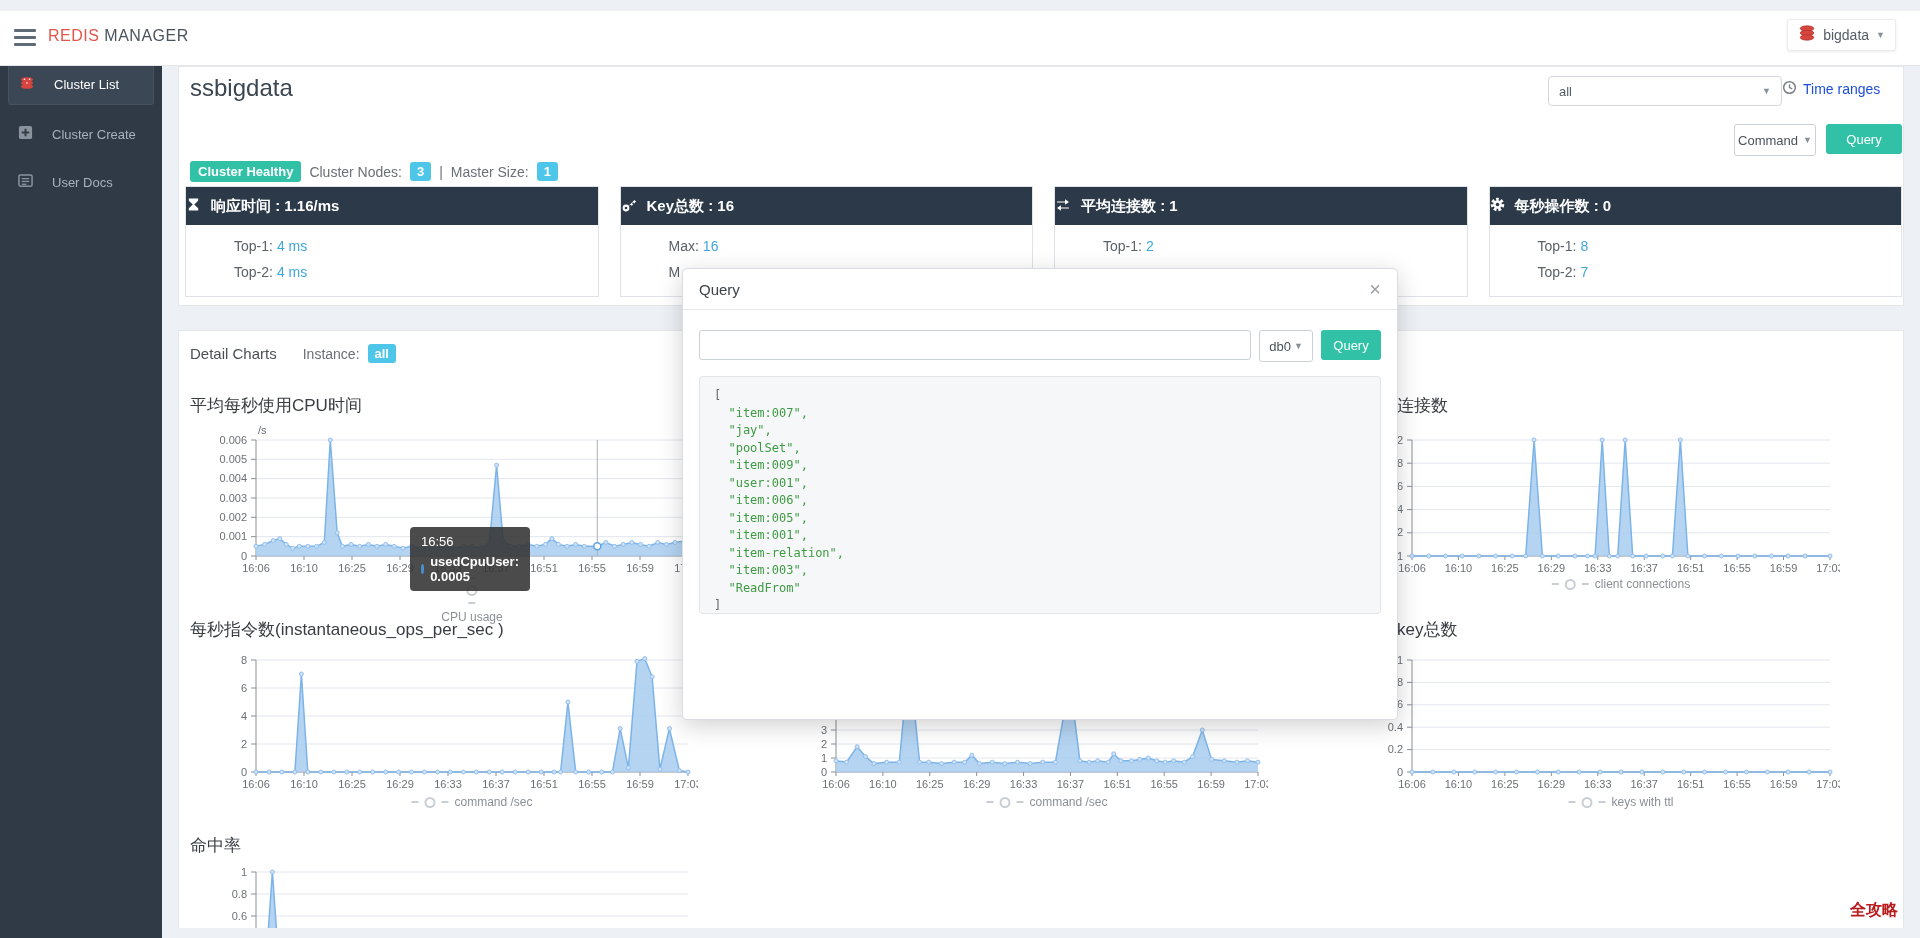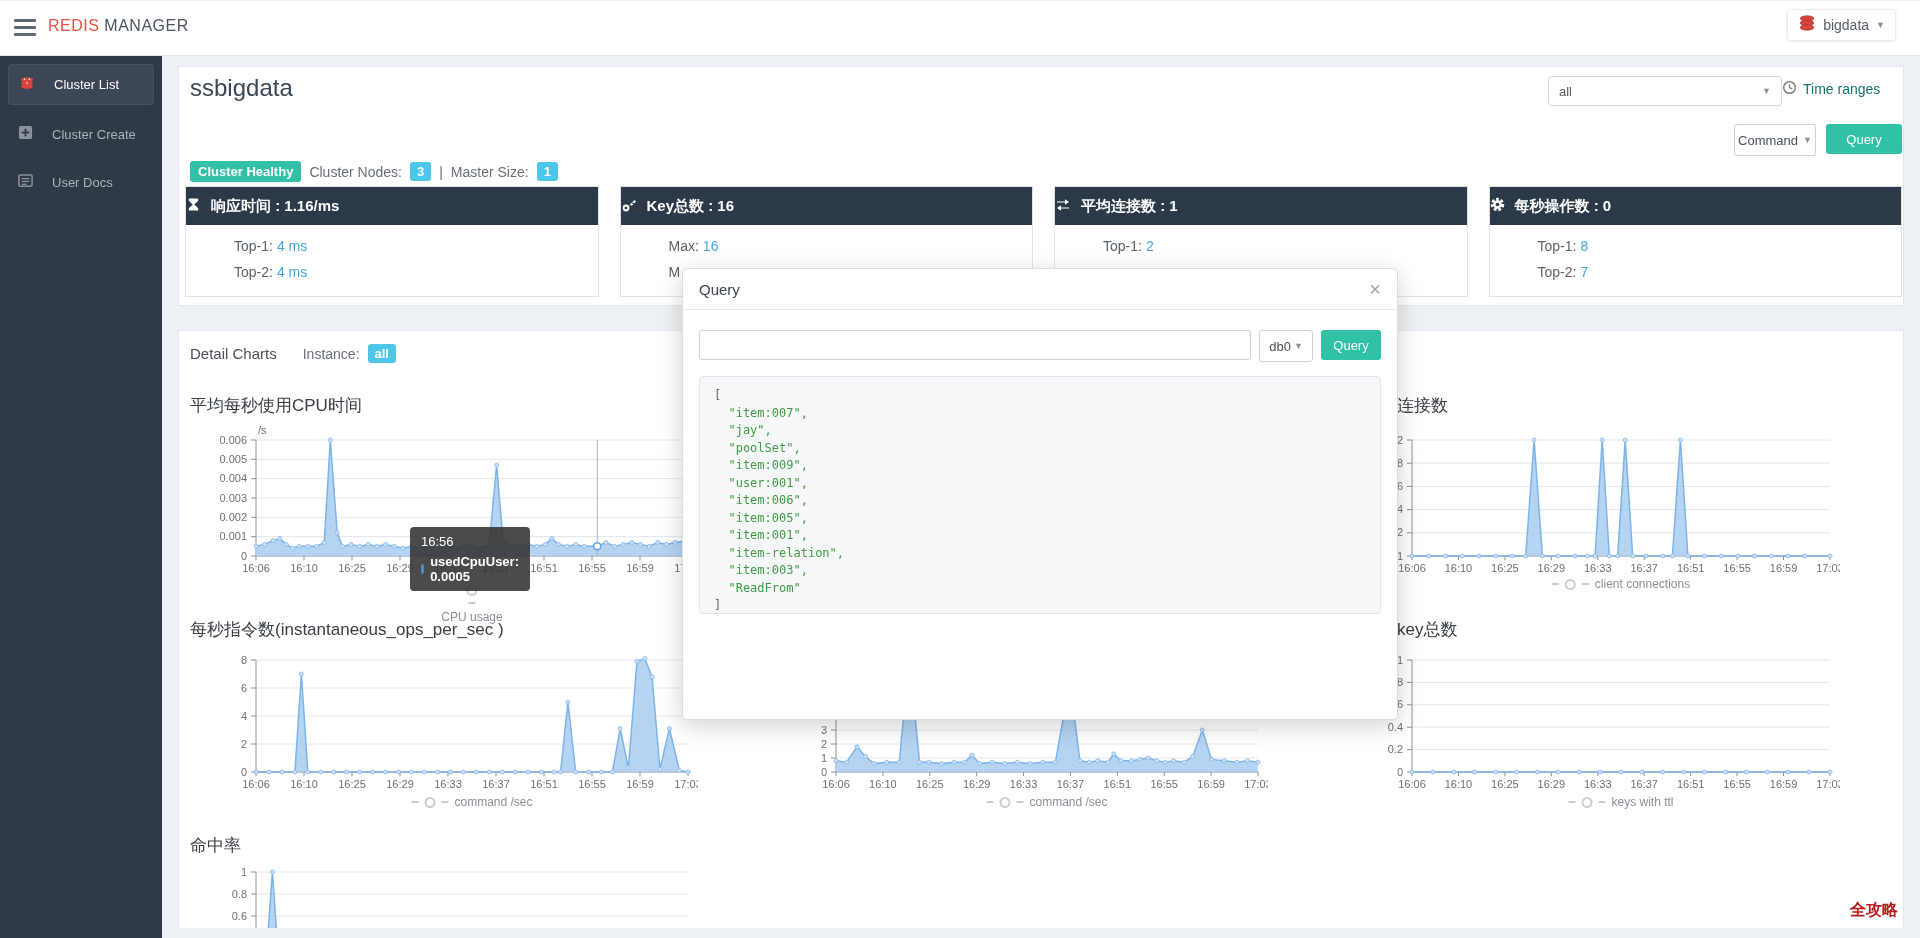--- a/index.html
+++ b/index.html
@@ -1,37 +1,37 @@
 <!DOCTYPE html>
 <html><head>
 <meta charset="utf-8">
 <style>
   html,body{margin:0;padding:0;background:#edf0f4;font-family:"Liberation Sans",sans-serif;}
   #stage{position:relative;width:1920px;height:938px;overflow:hidden;background:#edf0f4;}
   .abs{position:absolute;}
   
-  #navbar{left:0;top:1px;width:1920px;height:54px;background:#fff;border-bottom:1px solid #e6e6e6;z-index:30;}
+  #navbar{left:0;top:11px;width:1920px;height:54px;background:#fff;border-bottom:1px solid #e6e6e6;z-index:30;}
   #hamburger{left:14px;top:18px;width:22px;height:17px;cursor:pointer;}
   #hamburger i{display:block;height:3px;background:#5f6b76;margin-bottom:4px;border-radius:1px;}
   #brand{left:48px;top:16px;font-size:16px;letter-spacing:.5px;}
   #brand .red{color:#e25549;}
   #brand .dark{color:#49545e;}
   #user-chip{right:24px;top:8px;height:30px;background:#fff;border:1px solid #ececec;border-radius:3px;box-shadow:0 1px 3px rgba(0,0,0,.08);display:flex;align-items:center;gap:7px;padding:0 10px;cursor:pointer;}
   #user-chip .lbl{font-size:14px;color:#555d66;}
   .caret{font-size:9px;color:#8a9097;}
   
   #sidebar{left:0;top:54px;width:162px;height:884px;background:#303a46;z-index:20;}
   .side-item{display:flex;align-items:center;gap:19px;margin:10px 8px;padding:10px 10px;border-radius:3px;font-size:13px;color:#a9b1bb;cursor:pointer;}
   .side-item.active{background:#3b4754;border:1px solid #46525f;color:#fff;}
   
   #panelA{left:178px;top:66px;width:1724px;height:238px;background:#fff;border:1px solid #e3e6ea;z-index:1;}
   #panelB{left:178px;top:330px;width:1724px;height:597px;background:#fff;border:1px solid #e3e6ea;z-index:1;}
   #page-title{left:190px;top:74px;font-size:24px;color:#3a4651;z-index:5;}
   #all-select{left:1548px;top:76px;width:212px;height:28px;background:#fff;border:1px solid #d3d7db;border-radius:4px;display:flex;align-items:center;justify-content:space-between;padding:0 10px;font-size:13px;color:#555d66;z-index:5;cursor:pointer;}
-  #time-ranges{left:1782px;top:80px;display:flex;align-items:center;gap:6px;font-size:14px;color:#0f766e;z-index:5;cursor:pointer;}
+  #time-ranges{left:1782px;top:80px;display:flex;align-items:center;gap:6px;font-size:14px;color:#1d4ed8;z-index:5;cursor:pointer;}
   #cmd-btn{left:1734px;top:124px;width:80px;height:30px;background:#fff;border:1px solid #ccd1d6;border-radius:3px;display:flex;align-items:center;justify-content:center;gap:5px;font-size:13px;color:#4a525a;z-index:5;cursor:pointer;}
   #query-btn-top{left:1826px;top:124px;width:76px;height:30px;background:#31c1a7;border:none;border-radius:3px;color:#fff;font-size:13px;display:flex;align-items:center;justify-content:center;z-index:5;cursor:pointer;}
   #badges-row{left:190px;top:161px;display:flex;align-items:center;gap:8px;z-index:5;font-size:14px;color:#6a7077;}
   .badge-teal{background:#31c1a7;color:#fff;font-size:13px;font-weight:bold;padding:3px 8px;border-radius:3px;}
   .badge-blue{background:#4ec6ea;color:#fff;font-size:13px;font-weight:bold;padding:2px 7px;border-radius:3px;}
   
   #cards{left:185px;top:186px;width:1717px;display:flex;gap:21px;z-index:5;}
   .card{flex:1;background:#fff;border:1px solid #dfe3e8;height:109px;}
   .card-head{height:38px;background:#2b3948;color:#fff;display:flex;align-items:center;gap:10px;padding:0 0;font-size:15px;font-weight:bold;}
   .card-body{padding-top:8px;}

